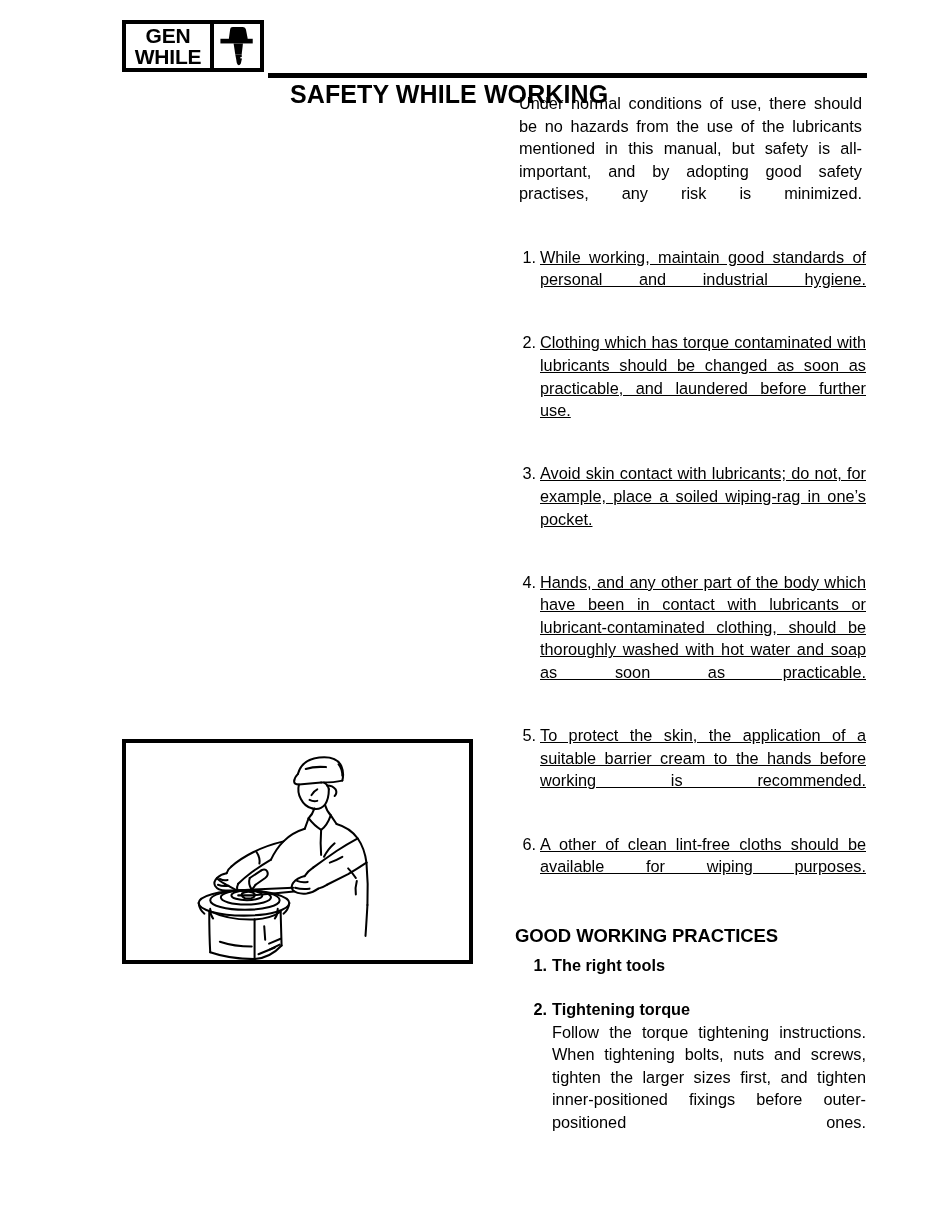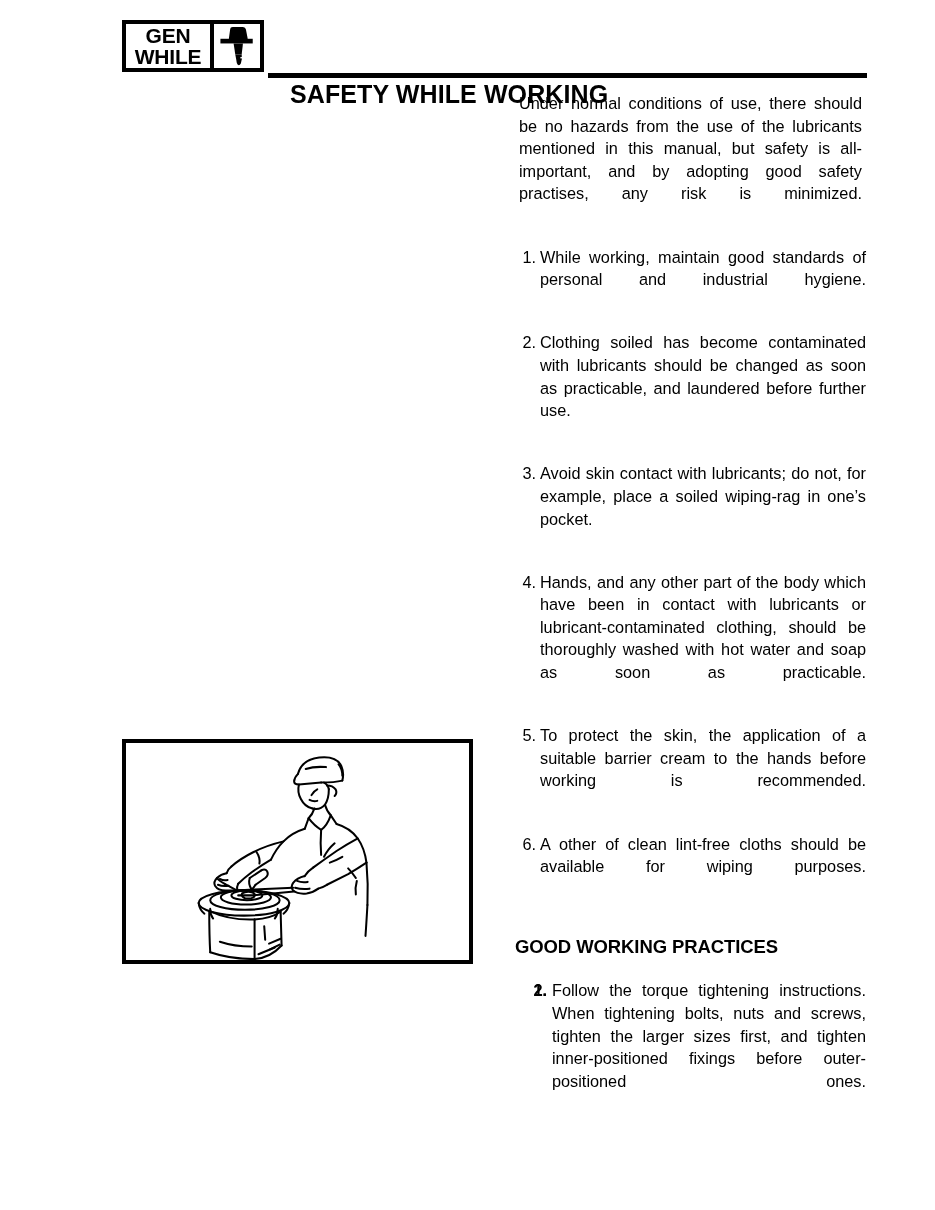--- a/index.html
+++ b/index.html
@@ -121,29 +121,30 @@
   }
   .num-item .num {
     position: absolute;
     left: 0;
     top: 0;
     width: 21px;
     text-align: right;
   }
   .num-item .body {
     display: block;
+    text-decoration: underline;
   }
   .num-item .body::after {
     content: "";
     display: inline-block;
     width: 100%;
   }
 
   .section-heading {
-    margin: 36px 0 0 0;
+    margin: 25px 0 0 0;
     font-size: 18.5px;
     font-weight: bold;
     line-height: 22px;
     letter-spacing: -0.1px;
   }
 
   .practice-list {
     margin: 0;
     padding: 0;
     list-style: none;
@@ -243,21 +244,21 @@
 
     <p class="para last-full">Under normal conditions of use, there should be no hazards from the use of the lubricants mentioned in this manual, but safety is all-important, and by adopting good safety practises, any risk is minimized.</p>
 
     <ul class="num-list">
       <li class="num-item">
         <span class="num">1.</span>
         <span class="body">While working, maintain good standards of personal and industrial hygiene.</span>
       </li>
       <li class="num-item">
         <span class="num">2.</span>
-        <span class="body">Clothing soiled has become contaminated with lubricants should be changed as soon as practicable, and laundered before further use.</span>
+        <span class="body">Clothing which has torque contaminated with lubricants should be changed as soon as practicable, and laundered before further use.</span>
       </li>
       <li class="num-item">
         <span class="num">3.</span>
         <span class="body">Avoid skin contact with lubricants; do not, for example, place a soiled wiping-rag in one’s pocket.</span>
       </li>
       <li class="num-item">
         <span class="num">4.</span>
         <span class="body">Hands, and any other part of the body which have been in contact with lubricants or lubricant-contaminated clothing, should be thoroughly washed with hot water and soap as soon as practicable.</span>
       </li>
       <li class="num-item">
@@ -268,23 +269,25 @@
         <span class="num">6.</span>
         <span class="body">A other of clean lint-free cloths should be available for wiping purposes.</span>
       </li>
     </ul>
 
     <h2 class="section-heading">GOOD WORKING PRACTICES</h2>
 
     <ul class="practice-list">
       <li class="practice-item">
         <span class="num">1.</span>
+        <span class="sub-title">The right tools</span>
       </li>
       <li class="practice-item spaced">
         <span class="num">2.</span>
+        <span class="sub-title">Tightening torque</span>
         <span class="sub-body">Follow the torque tightening instructions. When tightening bolts, nuts and screws, tighten the larger sizes first, and tighten inner-positioned fixings before outer-positioned ones.</span>
       </li>
     </ul>
   </div>
 
   <div class="figure-box">
     <svg viewBox="0 0 351 225" aria-hidden="true">
       <g fill="none" stroke="#000" stroke-width="2.1" stroke-linecap="round" stroke-linejoin="round">
 
         <path d="M176 32 Q180 17 198 15 Q216 13 221 24 Q224 31 222 39"></path>

